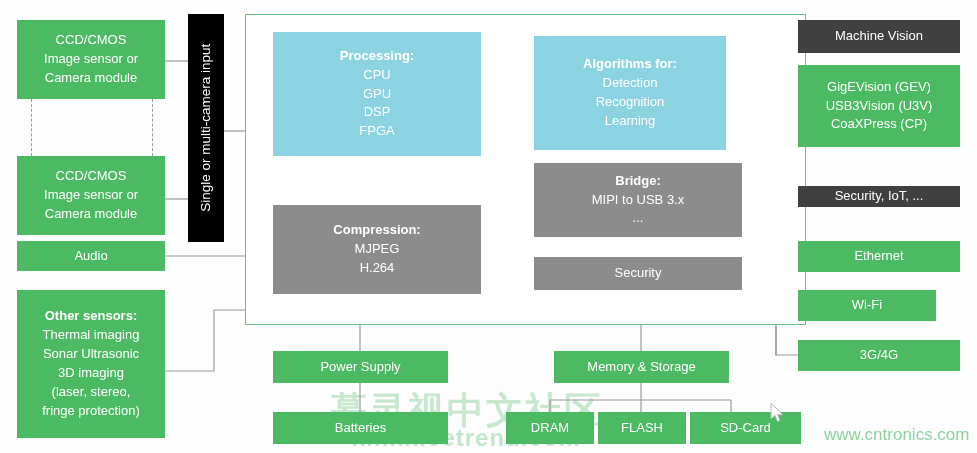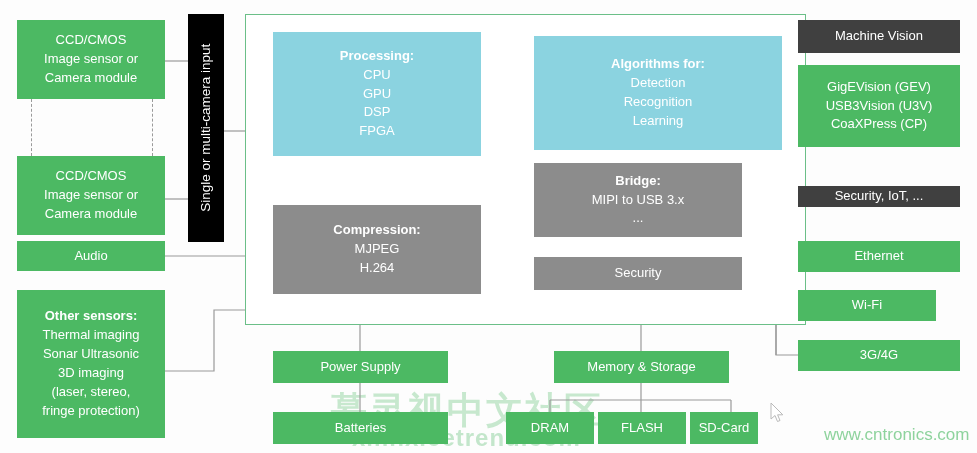--- a/index.html
+++ b/index.html
@@ -178,21 +178,21 @@
     <div>DSP</div>
     <div>FPGA</div>
   </div>
 
   <div class="box gray" style="left:273px; top:205px; width:208px; height:89px;">
     <div class="ttl">Compression:</div>
     <div>MJPEG</div>
     <div>H.264</div>
   </div>
 
-  <div class="box cyan" style="left:534px; top:36px; width:248px; height:114px;text-align:right;">
+  <div class="box cyan" style="left:534px; top:36px; width:192px; height:114px;text-align:right;">
     <div class="ttl">Algorithms for:</div>
     <div>Detection</div>
     <div>Recognition</div>
     <div>Learning</div>
   </div>
 
   <div class="box gray" style="left:534px; top:163px; width:208px; height:74px;">
     <div class="ttl">Bridge:</div>
     <div>MIPI to USB 3.x</div>
     <div>...</div>
@@ -215,21 +215,21 @@
   </div>
 
   <div class="box green" style="left:506px; top:412px; width:88px; height:32px;">
     <div>DRAM</div>
   </div>
 
   <div class="box green" style="left:598px; top:412px; width:88px; height:32px;">
     <div>FLASH</div>
   </div>
 
-  <div class="box green" style="left:690px; top:412px; width:68px; height:32px;">
+  <div class="box green" style="left:690px; top:412px; width:111px; height:32px;">
     <div>SD-Card</div>
   </div>
 
   <div class="box black" style="left:798px; top:20px; width:162px; height:33px;">
     <div>Machine Vision</div>
   </div>
 
   <div class="box green" style="left:798px; top:65px; width:162px; height:82px;">
     <div>GigEVision (GEV)</div>
     <div>USB3Vision (U3V)</div>

